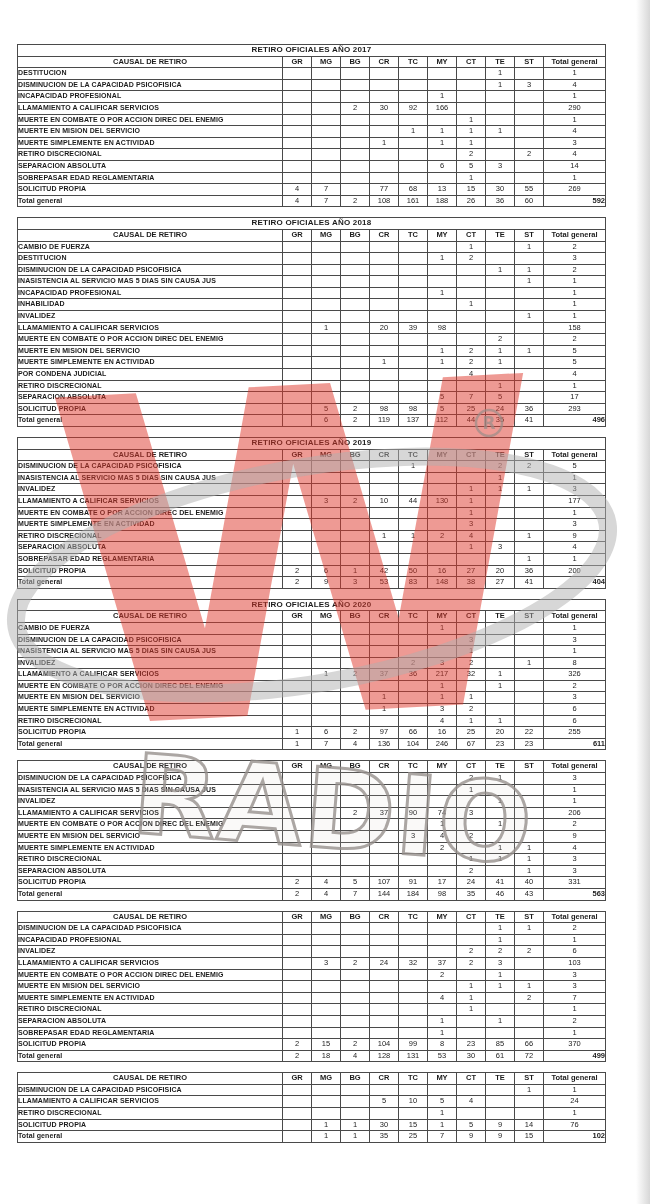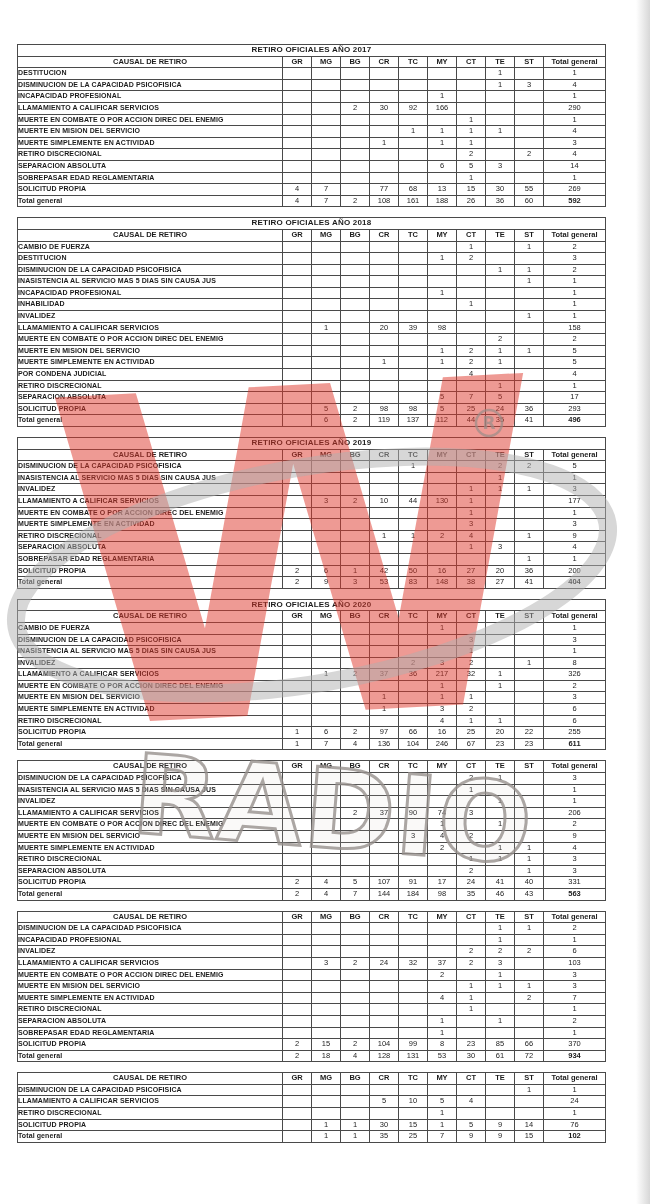--- a/index.html
+++ b/index.html
@@ -19,21 +19,21 @@
   }
   col.col-causal{width:265px;}
   col.col-rank{width:29px;}
   col.col-total{width:62px;}
   .title-cell{font-size:8px;font-weight:bold;text-align:center;height:11.5px;letter-spacing:.2px;}
   .causal-h,.rank-h,.total-h{font-size:7.5px;font-weight:bold;text-align:center;}
   td.causal-cell{font-size:7px;font-weight:bold;text-align:left;padding-left:2px;letter-spacing:.1px;}
   td.num-cell{font-size:7.5px;font-weight:normal;text-align:center;}
   td.rowtotal-cell{font-size:7.5px;font-weight:normal;text-align:center;}
   tr.total-row td.causal-cell{font-weight:bold;}
-  td.grand{font-weight:bold;}
+  td.grand{font-weight:bold;text-align:right;}
   
   svg.watermark{position:absolute;left:0;top:0;pointer-events:none;}
   .w-letter{font-family:"DejaVu Sans",sans-serif;font-weight:bold;opacity:.5;}
   .radio-word{font-family:"DejaVu Sans",sans-serif;font-weight:bold;opacity:.8;
     fill:rgba(205,195,192,0.14);stroke-width:3px;letter-spacing:1px;}
   .swoosh{fill:none;stroke-width:18px;opacity:.5;}
   .reg-circle{fill:none;stroke-width:2.5px;opacity:.7;}
   .reg-letter{font-family:"DejaVu Sans",sans-serif;font-weight:bold;font-size:17px;opacity:.7;}
   
   .scan-edge-right{position:absolute;right:0;top:0;width:14px;height:100%;
@@ -1186,21 +1186,21 @@
             <td class="causal-cell">Total general</td>
             <td class="num-cell">2</td>
             <td class="num-cell">18</td>
             <td class="num-cell">4</td>
             <td class="num-cell">128</td>
             <td class="num-cell">131</td>
             <td class="num-cell">53</td>
             <td class="num-cell">30</td>
             <td class="num-cell">61</td>
             <td class="num-cell">72</td>
-            <td class="rowtotal-cell grand">934</td>
+            <td class="rowtotal-cell grand">499</td>
           </tr>
         </tbody>
       </table>
       <table class="retiro-table">
         <colgroup>
           <col class="col-causal">
           <col class="col-rank">
           <col class="col-rank">
           <col class="col-rank">
           <col class="col-rank">

